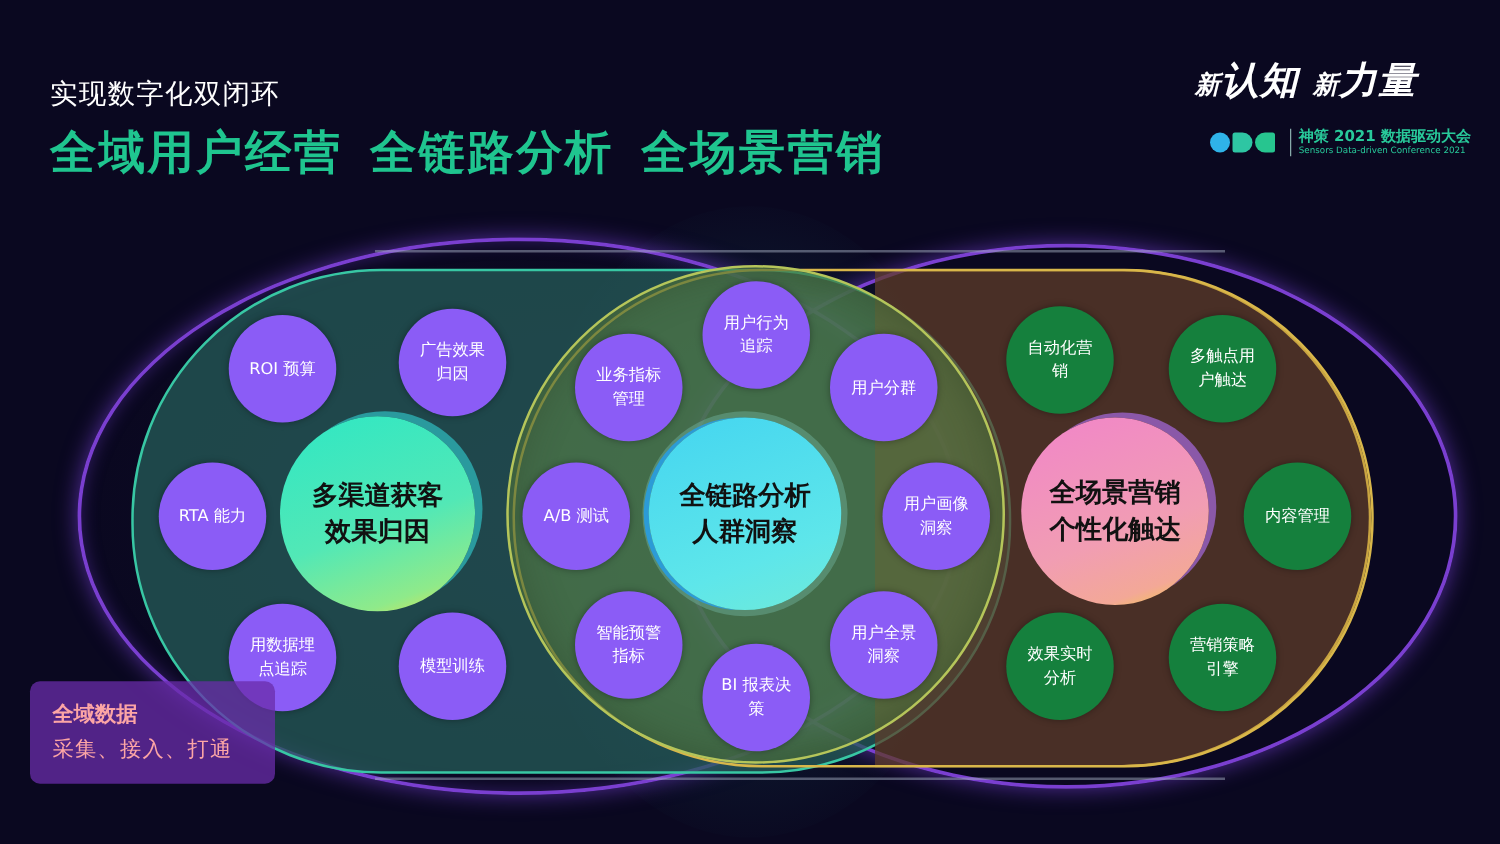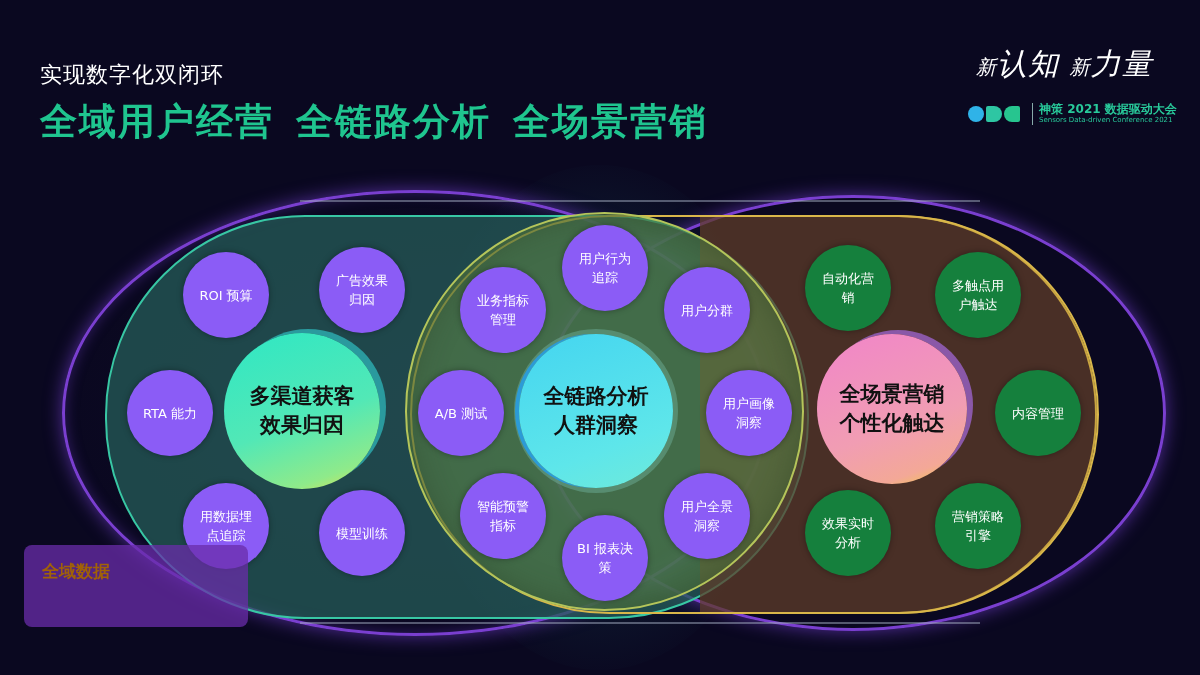--- a/index.html
+++ b/index.html
@@ -5,21 +5,21 @@
   html, body { margin:0; padding:0; }
   body {
     width:1200px; height:675px; overflow:hidden; position:relative;
     background:#0a0820;
     font-family: "DejaVu Sans", "Liberation Sans", sans-serif;
   }
   .abs { position:absolute; }
   .subtitle { left:40px; top:60px; color:#ffffff; font-size:22px; font-weight:500; letter-spacing:1px; }
   .headline { left:40px; top:97px; color:#1fc58f; font-size:37px; font-weight:bold; letter-spacing:2px; white-space:nowrap; }
   .headline span { margin-right:22px; }
-  .brand-slogan { left:976px; top:44px; color:#ffffff; font-family:"DejaVu Serif", serif; font-style:italic; font-size:30px; font-weight:normal; letter-spacing:1px; white-space:nowrap; }
+  .brand-slogan { left:956px; top:44px; color:#ffffff; font-family:"DejaVu Serif", serif; font-style:italic; font-size:30px; font-weight:bold; letter-spacing:1px; white-space:nowrap; }
   .brand-slogan .small { font-size:20px; }
   .brand-row { left:968px; top:103px; display:flex; align-items:center; }
   .sdc-logo { display:flex; gap:2px; margin-right:6px; }
   .sdc-logo span { width:16px; height:16px; border-radius:8px; display:block; }
   .brand-sep { width:1px; height:22px; background:#8aa; margin:0 6px; }
   .brand-text1 { color:#28c99a; font-size:12px; line-height:13px; font-weight:bold; white-space:nowrap; }
   .brand-text2 { color:#28c99a; font-size:7px; line-height:9px; white-space:nowrap; }
 
   
   .glow-bg { left:420px; top:165px; width:360px; height:505px; border-radius:50%;
@@ -51,22 +51,22 @@
   .hub-left { left:224px; top:333px; width:156px; height:156px;
     background:linear-gradient(160deg, #2fe7c4 0%, #52e8b6 55%, #8fea8a 85%, #e6e24a 100%);
     box-shadow:6px -4px 0 #2a9a9e; }
   .hub-mid { left:519px; top:334px; width:154px; height:154px;
     background:linear-gradient(160deg, #44d5f0 0%, #5ee6ea 70%, #6fead9 100%);
     box-shadow:-4px 0 0 #2c9bd6, 0 0 0 5px rgba(120,190,170,0.4); }
   .hub-right { left:817px; top:334px; width:150px; height:150px;
     background:linear-gradient(160deg, #f185c9 0%, #f19db3 60%, #f3a897 85%, #f1d23a 100%);
     box-shadow:6px -4px 0 #8a58a8; }
 
-  .data-card { left:24px; top:545px; width:224px; height:82px; border-radius:8px;
-    background:rgba(106,44,170,0.75); color:#a16207; }
+  .data-card { left:24px; top:545px; width:196px; height:82px; border-radius:8px;
+    background:rgba(106,44,170,0.75); color:#fca5a5; }
   .data-card .t1 { position:absolute; left:18px; top:15px; font-size:17px; font-weight:bold; }
   .data-card .t2 { position:absolute; left:18px; top:43px; font-size:17px; letter-spacing:1px; }
 </style>
 </head>
 <body>
 
 <div class="abs subtitle">实现数字化双闭环</div>
 <div class="abs headline">
   <span>全域用户经营</span><span>全链路分析</span><span>全场景营销</span>
 </div>
@@ -158,13 +158,14 @@
   </div>
 <div class="satellite brown" style="left:805px;top:490px">
     <span class="lbl">效果实时分析</span>
   </div>
 <div class="hub hub-right">
   <span class="lbl"><span>全场景营销</span><br><span>个性化触达</span></span>
 </div>
 
 <div class="abs data-card">
   <div class="t1">全域数据</div>
+  <div class="t2">采集、接入、打通</div>
 </div>
 
 </body></html>

